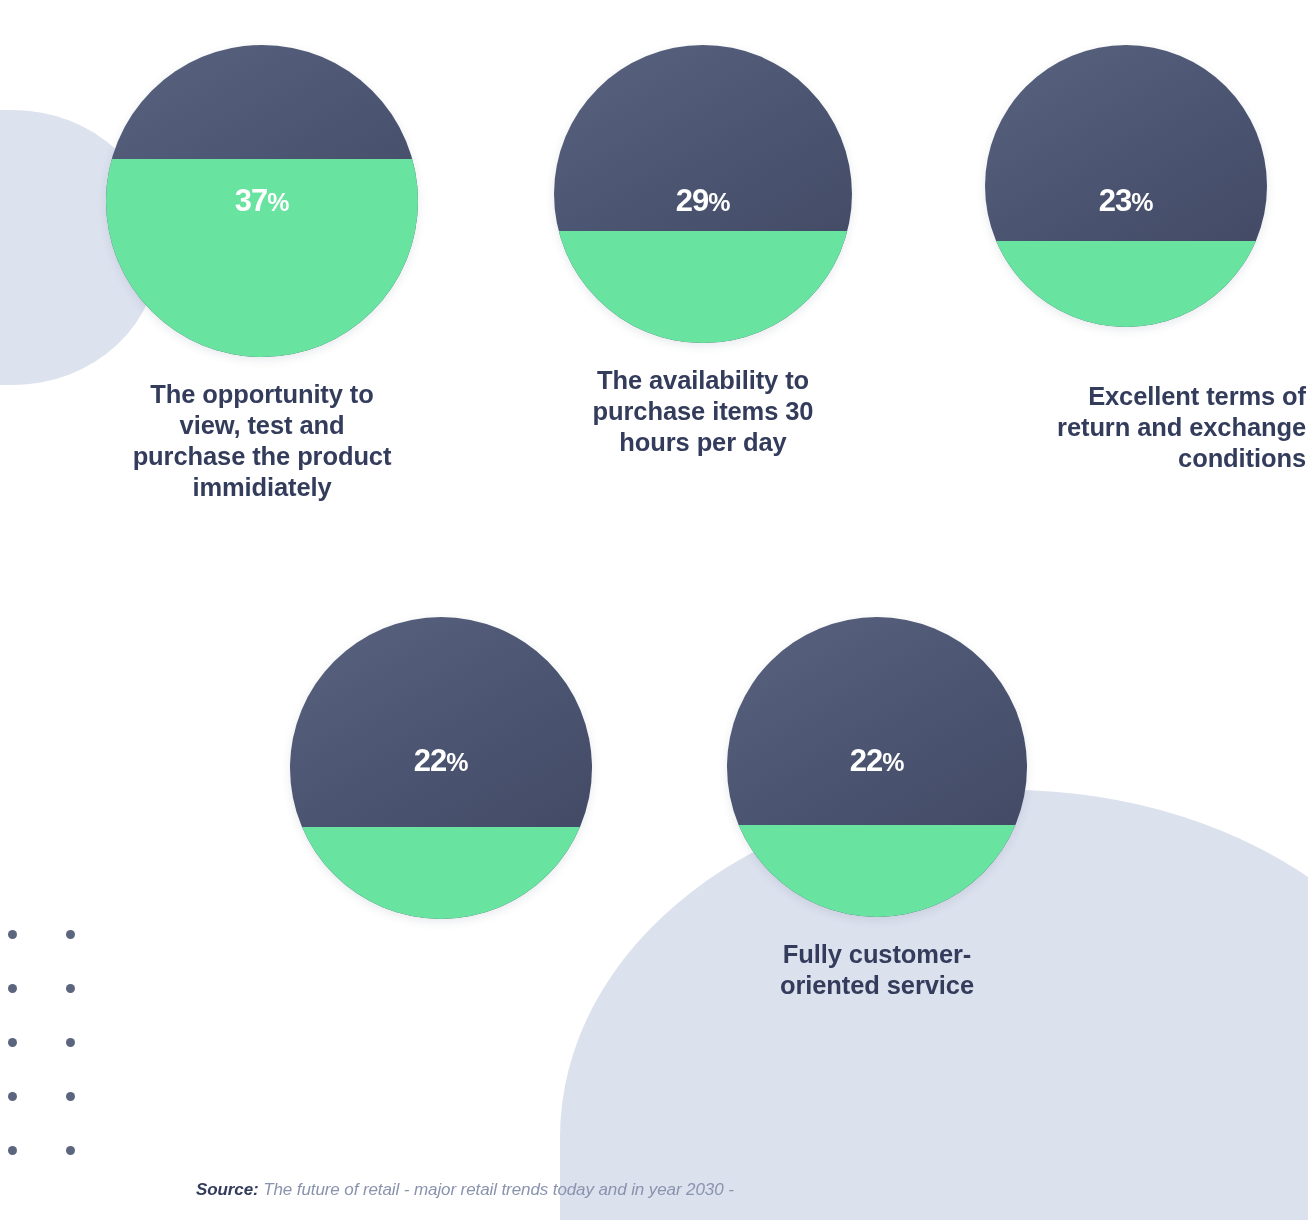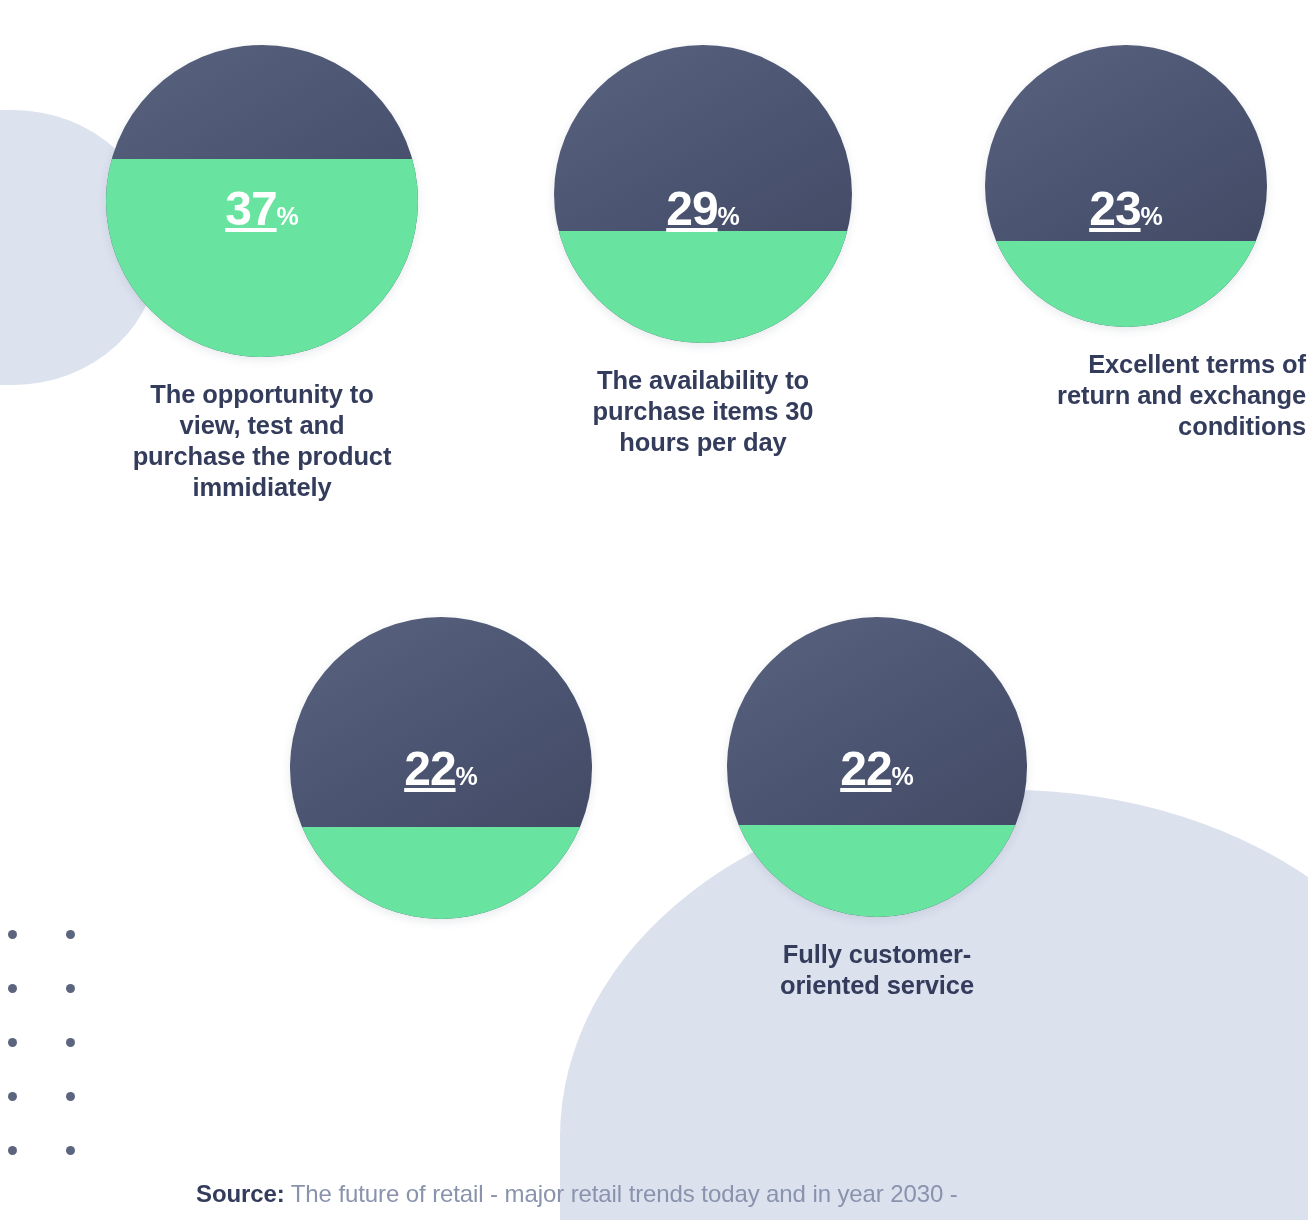--- a/index.html
+++ b/index.html
@@ -89,43 +89,44 @@
     position: absolute;
     left: 0;
     right: 0;
     text-align: center;
     color: #ffffff;
     font-weight: 700;
     letter-spacing: -1px;
     line-height: 1;
     white-space: nowrap;
   }
-  .circle .value .num { font-size: 48px; font-weight: 700; text-decoration: underline; }
+  .circle .value .num { font-size: 31px; font-weight: 700; }
   .circle .value .pct { font-size: 25px; font-weight: 700; letter-spacing: 0; }
 
   .caption {
     margin-top: 22px;
     text-align: center;
     color: #343c5c;
     font-size: 25.5px;
     font-weight: 700;
     line-height: 1.22;
     letter-spacing: -0.1px;
     white-space: pre-line;
   }
 
   
   .source {
     position: absolute;
     left: 196px;
     top: 1180px;
-    font-size: 24px;
+    font-size: 17px;
     color: #8a93ad;
     letter-spacing: -0.1px;
     white-space: nowrap;
+    font-style: italic;
   }
   .source b {
     color: #343c5c;
     font-weight: 700;
   }
 </style>
 </head>
 <body>
 
 <div id="canvas">
@@ -159,21 +160,21 @@
       </div>
       <div class="stat-item" style="margin-left: 86px;">
         <div class="circle" style="width: 298px; height: 298px;">
           <div class="fill" style="height: 112px;"></div>
           <div class="value" style="top: 140px;"><span class="num">29</span><span class="pct">%</span></div>
         </div>
         <div class="caption" style="width: 330px;">The availability to
 purchase items 30
 hours per day</div>
       </div>
-      <div class="stat-item" style="margin-left: 78px;">
+      <div class="stat-item" style="margin-left: 78px; gap: 32px;">
         <div class="circle" style="width: 282px; height: 282px;">
           <div class="fill" style="height: 86px;"></div>
           <div class="value" style="top: 140px;"><span class="num">23</span><span class="pct">%</span></div>
         </div>
         <div class="caption" style="width: 360px; text-align: right;">Excellent terms of
 return and exchange
 conditions</div>
       </div>
     </div>
   <div class="row" id="row-bottom">

